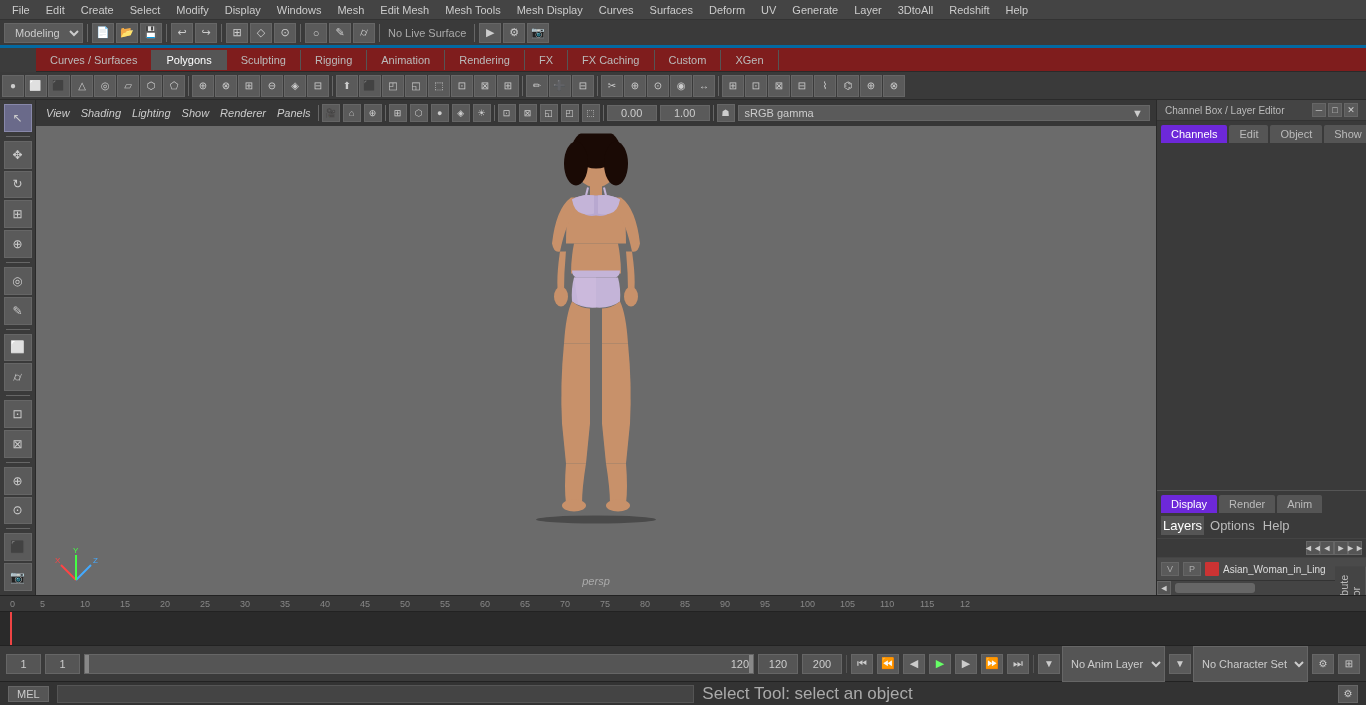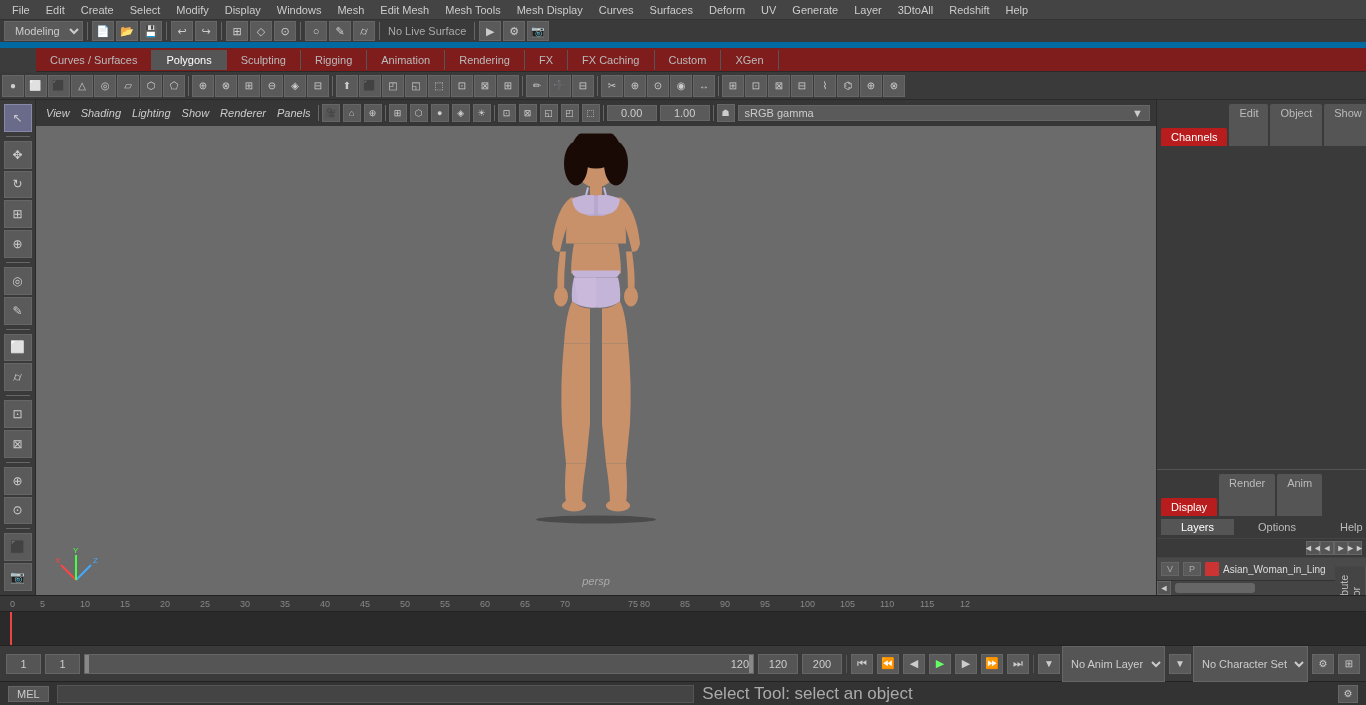--- a/index.html
+++ b/index.html
@@ -3,21 +3,21 @@
   <meta charset="utf-8">
   <style>
     * { box-sizing: border-box; margin: 0; padding: 0; }
     body { background: #3c3c3c; color: #ccc; font-family: Arial, sans-serif; font-size: 11px; width: 1366px; height: 705px; overflow: hidden; }
 
     
     #menu-bar { background: #444; height: 20px; display: flex; align-items: center; padding: 0 4px; border-bottom: 1px solid #333; }
     .menu-item { padding: 2px 8px; cursor: pointer; color: #ccc; font-size: 11px; }
 
     
-    #toolbar1 { background: #3a3a3a; height: 28px; display: flex; align-items: center; padding: 0 4px; border-bottom: 6px solid #0369a1; gap: 2px; }
+    #toolbar1 { background: #3a3a3a; height: 28px; display: flex; align-items: center; padding: 0 4px; border-bottom: 3px solid #0369a1; gap: 2px; }
     .tb-select { background: #5a5a5a; color: #ccc; border: 1px solid #666; padding: 2px 6px; font-size: 11px; height: 20px; }
     .tb-btn { background: #5a5a5a; border: 1px solid #666; color: #ccc; width: 22px; height: 20px; cursor: pointer; display: inline-flex; align-items: center; justify-content: center; font-size: 11px; }
     .tb-sep { width: 1px; background: #666; height: 18px; margin: 0 2px; }
     .tb-label { color: #aaa; font-size: 11px; padding: 0 4px; }
 
     
     #tabs-row { background: #7f1d1d; height: 24px; display: flex; align-items: center; border-bottom: 1px solid #2a2a2a; margin-left: 36px; }
     .tab { padding: 4px 14px; cursor: pointer; color: #bbb; font-size: 11px; border-right: 1px solid #555; }
     .tab.active { background: #555; color: #fff; }
 
@@ -41,23 +41,23 @@
     #axis-indicator { position: absolute; bottom: 20px; left: 15px; width: 30px; height: 30px; }
 
     
     #character-container { position: absolute; top: 50%; left: 50%; transform: translate(-50%, -55%); }
 
     
     #right-panel { width: 210px; background: #3a3a3a; border-left: 1px solid #2a2a2a; display: flex; flex-direction: column; }
     #channel-box-header { background: #444; padding: 3px 8px; display: flex; justify-content: space-between; align-items: center; border-bottom: 1px solid #333; }
     #channel-box-tabs { display: flex; padding: 4px 4px 0; gap: 2px; }
     .cb-tab { padding: 3px 10px; cursor: pointer; background: #555; color: #bbb; font-size: 11px; border-radius: 2px 2px 0 0; }
-    .cb-tab.active { background: #b91c1c; color: #fff; margin-top: 24px; }
+    .cb-tab.active { background: #6d28d9; color: #fff; }
     #channel-area { flex: 1; background: #3a3a3a; overflow: hidden; }
-    .layers-tab { padding: 2px 20px; cursor: pointer; color: #bbb; font-size: 11px; }
+    .layers-tab { padding: 2px 2px; cursor: pointer; color: #bbb; font-size: 13px; }
     .layers-tab.active { color: #fff; background: #555; }
     .layer-row { display: flex; align-items: center; gap: 4px; padding: 4px 4px; background: #4a4a4a; border-bottom: 1px solid #333; }
     .layer-v { width: 18px; height: 14px; background: #5a5a5a; border: 1px solid #666; display: flex; align-items: center; justify-content: center; font-size: 9px; color: #aaa; cursor: pointer; }
     .layer-color { width: 14px; height: 14px; border-radius: 1px; }
     .layer-name { font-size: 10px; color: #ddd; }
     #scrollbar-h { height: 14px; background: #444; display: flex; align-items: center; }
     .scroll-thumb { width: 80px; height: 10px; background: #666; border-radius: 3px; margin-left: 4px; }
     .vp-menu { color: #ccc; font-size: 11px; cursor: pointer; padding: 2px 4px; font-style: italic; }
     .vp-icon { width: 18px; height: 18px; background: #5a5a5a; border: 1px solid #666; display: flex; align-items: center; justify-content: center; font-size: 9px; color: #ccc; cursor: pointer; }
     .vp-number { background: #5a5a5a; border: 1px solid #666; color: #ccc; padding: 1px 6px; font-size: 11px; width: 50px; text-align: center; }
@@ -334,20 +334,28 @@
         <line x1="25" y1="35" x2="25" y2="10" stroke="#4f4" stroke-width="2"></line>
         <text x="42" y="18" fill="#4af" font-size="8">Z</text>
         <text x="4" y="18" fill="#f44" font-size="8">X</text>
         <text x="22" y="8" fill="#4f4" font-size="8">Y</text>
       </svg>
     </div>
   </div>
 
   <div id="right-panel">
 
+    <div id="channel-box-header">
+      <span style="font-size:10px; color:#bbb;">Channel Box / Layer Editor</span>
+      <div style="display:flex; gap:2px;">
+        <div class="tb-btn" style="width:14px;height:14px;font-size:9px;">─</div>
+        <div class="tb-btn" style="width:14px;height:14px;font-size:9px;">□</div>
+        <div class="tb-btn" style="width:14px;height:14px;font-size:9px;">✕</div>
+      </div>
+    </div>
 
     <div id="channel-box-tabs">
       <div class="cb-tab active">Channels</div>
       <div class="cb-tab">Edit</div>
       <div class="cb-tab">Object</div>
       <div class="cb-tab">Show</div>
     </div>
 
     <div id="channel-area" style="flex:1; min-height:200px;"></div>
 
@@ -401,21 +409,21 @@
     <span class="ruler-mark" style="left:200px;">25</span>
     <span class="ruler-mark" style="left:240px;">30</span>
     <span class="ruler-mark" style="left:280px;">35</span>
     <span class="ruler-mark" style="left:320px;">40</span>
     <span class="ruler-mark" style="left:360px;">45</span>
     <span class="ruler-mark" style="left:400px;">50</span>
     <span class="ruler-mark" style="left:440px;">55</span>
     <span class="ruler-mark" style="left:480px;">60</span>
     <span class="ruler-mark" style="left:520px;">65</span>
     <span class="ruler-mark" style="left:560px;">70</span>
-    <span class="ruler-mark" style="left:628px;">75</span>
+    <span class="ruler-mark" style="left:600px;">75</span>
     <span class="ruler-mark" style="left:640px;">80</span>
     <span class="ruler-mark" style="left:680px;">85</span>
     <span class="ruler-mark" style="left:720px;">90</span>
     <span class="ruler-mark" style="left:760px;">95</span>
     <span class="ruler-mark" style="left:800px;">100</span>
     <span class="ruler-mark" style="left:840px;">105</span>
     <span class="ruler-mark" style="left:880px;">110</span>
     <span class="ruler-mark" style="left:920px;">115</span>
     <span class="ruler-mark" style="left:960px;">12</span>
   </div>

